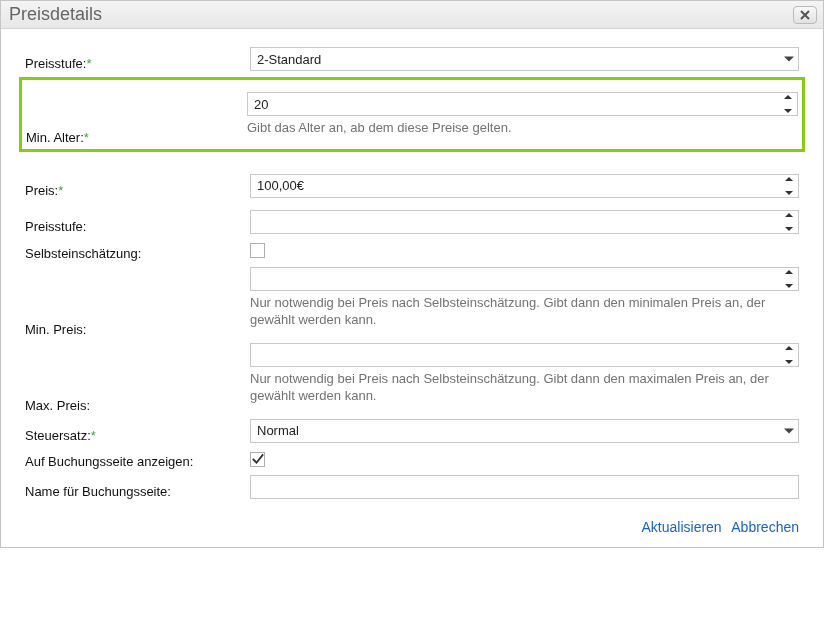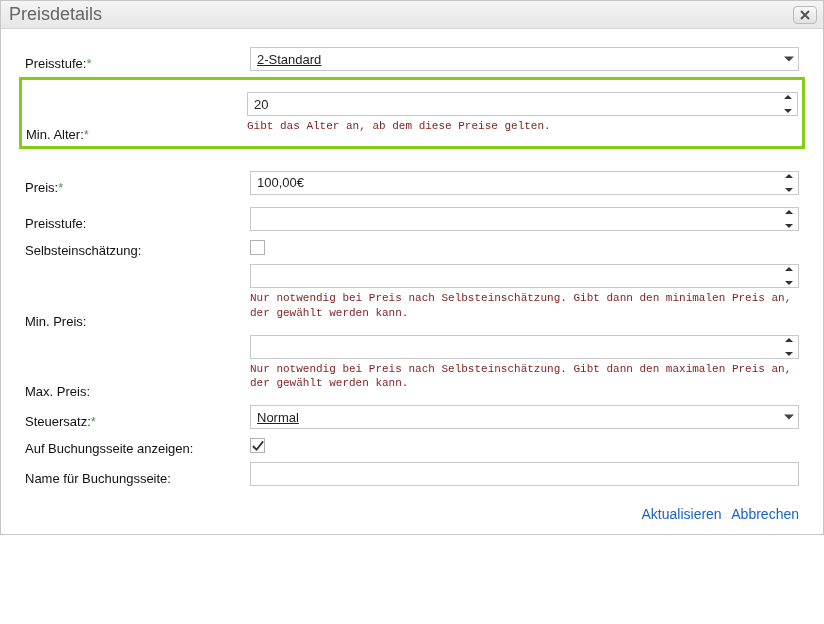--- a/index.html
+++ b/index.html
@@ -48,46 +48,45 @@
     width: 225px;
     padding-top: 3px;
     color: #111;
   }
   .req { color: #4a9a4a; }
   .field-col {
     flex: 1;
     min-width: 0;
   }
   .help {
-    color: #7f1d1d;
-    font-size: 11px;
+    color: #737373;
+    font-size: 13px;
     margin: 3px 0 8px 0;
     line-height: 1.35;
-    font-family: Liberation Mono, monospace;
   }
   .highlight-box {
     border: 3px solid #84cc16;
     padding: 12px 4px 2px 4px;
     margin: 2px -6px 22px -6px;
   }
   .highlight-box .row { margin-bottom: 2px; }
   .highlight-box .label-col { width: 221px; }
 
   .select, .spinner, .text-input {
     width: 100%;
     height: 24px;
     border: 1px solid #c9c9c9;
     background: #fff;
     display: flex;
     align-items: center;
     position: relative;
     font-size: 13px;
     color: #222;
   }
-  .select { cursor: pointer; text-decoration: underline; }
+  .select { cursor: pointer; }
   .select .val { padding: 0 24px 0 6px; flex: 1; white-space: nowrap; overflow: hidden; }
   .select .arrow {
     position: absolute; right: 4px; top: 50%; transform: translateY(-50%);
     width: 0; height: 0;
     border-left: 5px solid transparent;
     border-right: 5px solid transparent;
     border-top: 5px solid #444;
   }
   .spinner .val { padding: 0 20px 0 6px; flex: 1; }
   .spinner .spin-btns {

